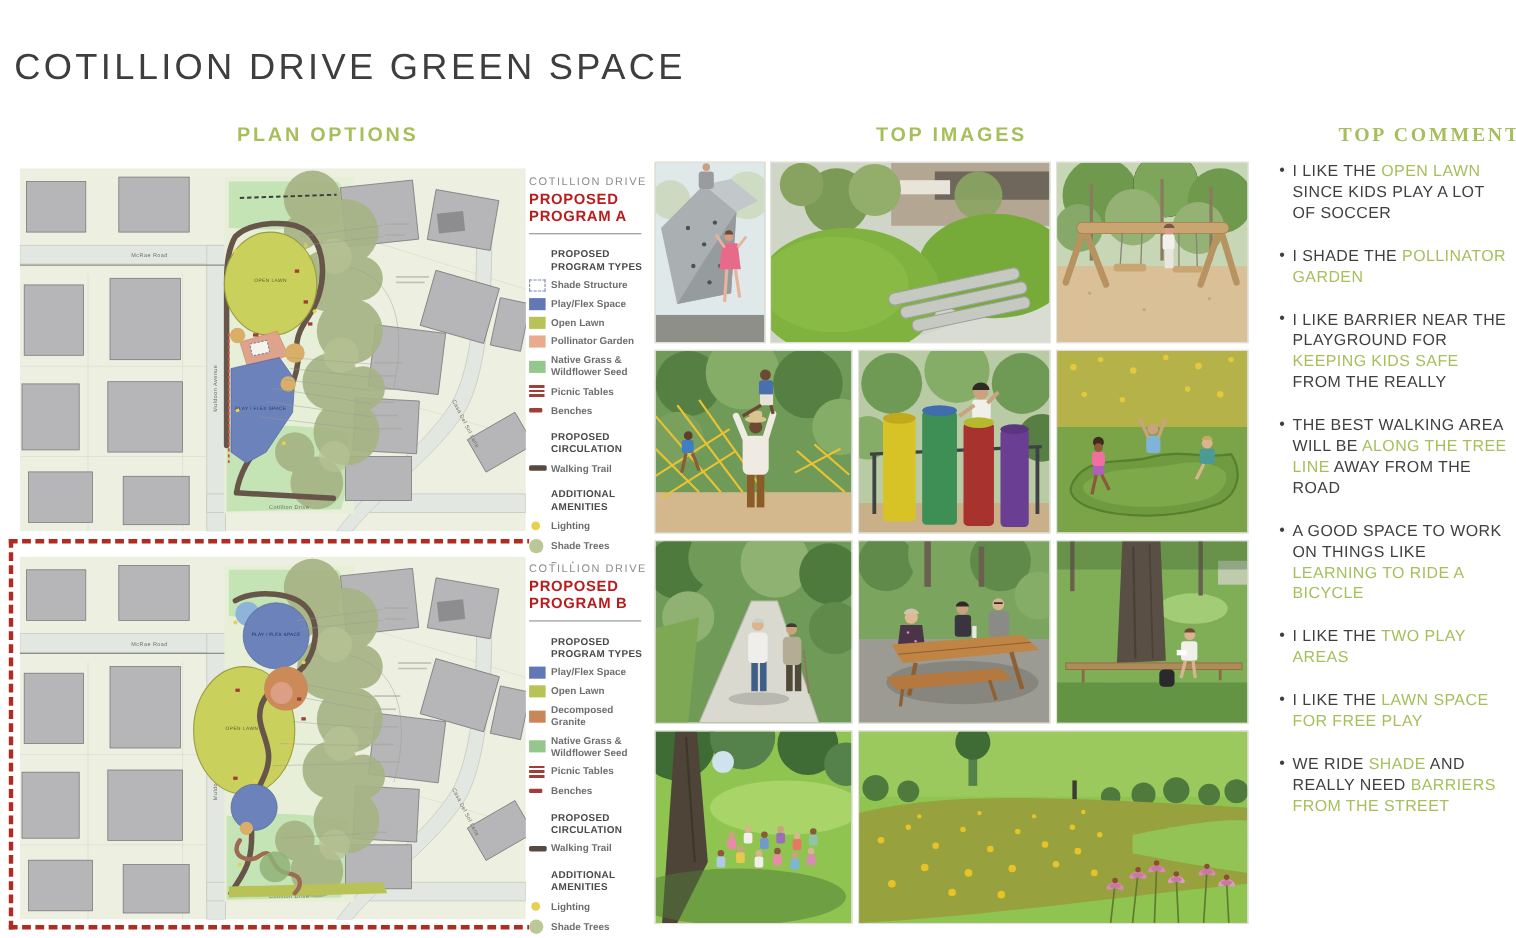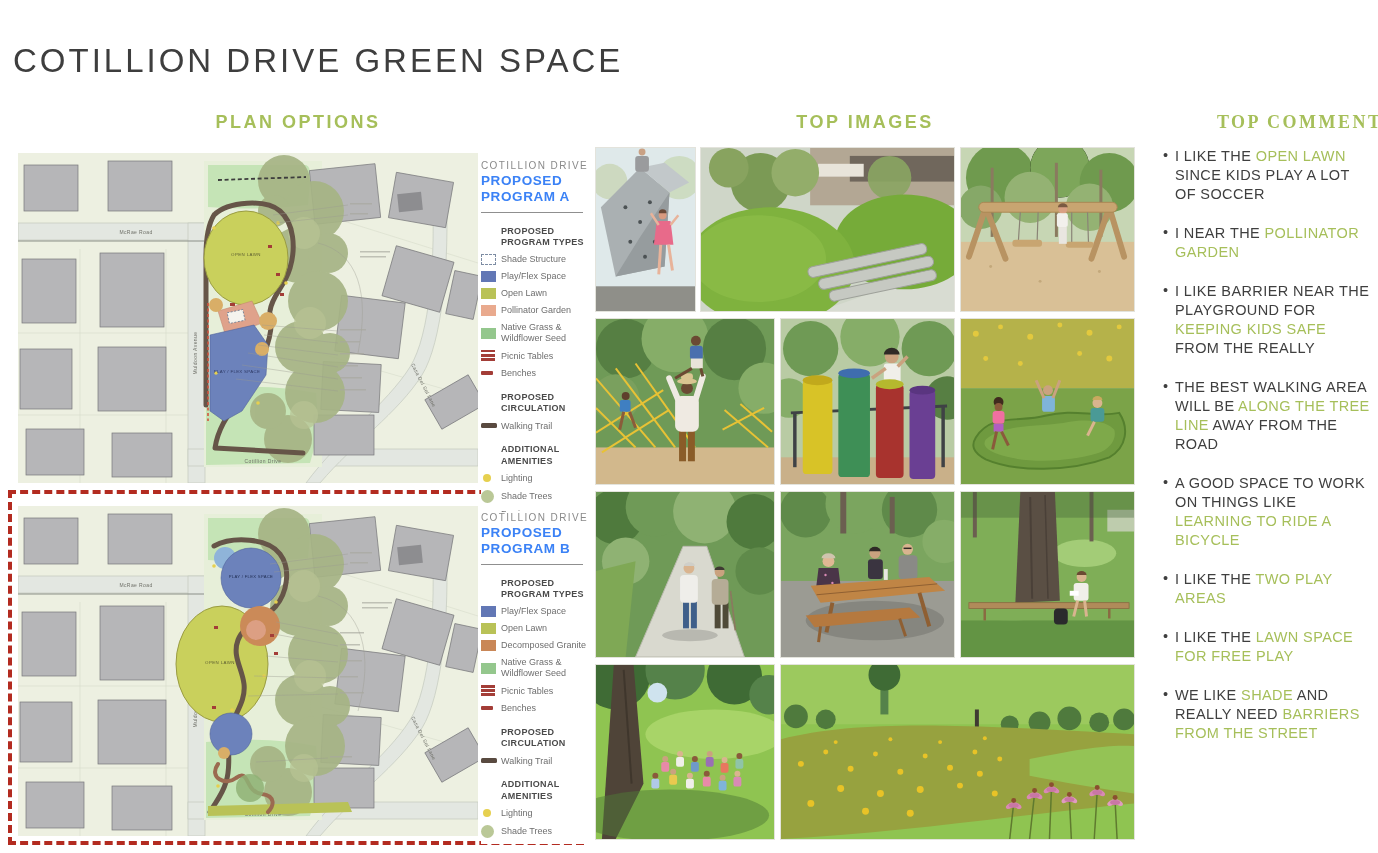--- a/index.html
+++ b/index.html
@@ -11,24 +11,24 @@
   #head-plans{left:18px;width:560px;}
   #head-images{left:595px;width:540px;}
   #head-comments{left:1198px;width:216px;font-family:Liberation Serif, serif;}
 
   .map-panel{position:absolute;}
   .map-panel svg{display:block;}
   .sel-outline{position:absolute;left:8px;top:490px;width:576px;height:355px;border:4px dashed #b32b20;box-sizing:border-box;}
 
   .legend{position:absolute;width:108px;font-size:9px;color:#6e6e6e;background:#fff;}
   .legend-sub{font-size:10px;letter-spacing:1.4px;color:#8a8a8a;}
-  .legend-title{font-size:13.5px;font-weight:700;color:#3b82f6;letter-spacing:.6px;line-height:1.18;margin-top:2px;width:95px;}
+  .legend-title{font-size:13.5px;font-weight:700;color:#b91c1c;letter-spacing:.6px;line-height:1.18;margin-top:2px;width:95px;}
   .legend-rule{border:none;border-top:1px solid #8f8f8f;margin:7px 0 0;width:102px;}
   .legend-heading{font-weight:700;color:#4a4a4a;font-size:9px;letter-spacing:.3px;margin:13px 0 6px 20px;line-height:1.25;width:84px;}
-  .legend-row{display:flex;align-items:center;margin:0 0 6px 0;min-height:11px;}
+  .legend-row{display:flex;align-items:center;margin:0 0 6px 0;min-height:11px;font-weight:bold;}
   .legend-swcell{flex:0 0 20px;display:flex;align-items:center;}
   .legend-label{line-height:1.2;}
   .sw{display:inline-block;}
   .sw-rect{width:15px;height:11px;}
   .sw-dashed{width:13px;height:9px;background:#fff;border:1.5px dashed #7d8ca3;}
   .sw-picnic{width:14px;height:12px;}
   .sw-bench{width:12px;height:4px;border-radius:1px;}
   .sw-trail{width:16px;height:5px;border-radius:1.5px;}
   .sw-dot{width:8px;height:8px;border-radius:50%;margin-left:2px;}
   .sw-tree{width:13px;height:13px;border-radius:50%;}
@@ -784,22 +784,22 @@
               <ellipse cx="0" cy="4" rx="5" ry="2.5" fill="#c977a5"></ellipse>
               <circle cx="0" cy="-1" r="2.5" fill="#8a4f2f"></circle>
             </g>
         </g>
       </svg>
     </div>
   </div>
 
   <div class="comments-panel">
       <div class="comment"><span class="bullet">•</span><span>I LIKE THE </span><span class="hl">OPEN LAWN</span><span> SINCE KIDS PLAY A LOT OF SOCCER</span></div>
-      <div class="comment"><span class="bullet">•</span><span>I NEAR THE </span><span class="hl">POLLINATOR GARDEN</span></div>
+      <div class="comment"><span class="bullet">•</span><span>I SHADE THE </span><span class="hl">POLLINATOR GARDEN</span></div>
       <div class="comment"><span class="bullet">•</span><span>I LIKE BARRIER NEAR THE PLAYGROUND FOR </span><span class="hl">KEEPING KIDS SAFE</span><span> FROM THE REALLY</span></div>
       <div class="comment"><span class="bullet">•</span><span>THE BEST WALKING AREA WILL BE </span><span class="hl">ALONG THE TREE LINE</span><span> AWAY FROM THE ROAD</span></div>
       <div class="comment"><span class="bullet">•</span><span>A GOOD SPACE TO WORK ON THINGS LIKE </span><span class="hl">LEARNING TO RIDE A BICYCLE</span></div>
       <div class="comment"><span class="bullet">•</span><span>I LIKE THE </span><span class="hl">TWO PLAY AREAS</span></div>
       <div class="comment"><span class="bullet">•</span><span>I LIKE THE </span><span class="hl">LAWN SPACE FOR FREE PLAY</span></div>
-      <div class="comment"><span class="bullet">•</span><span>WE LIKE </span><span class="hl">SHADE</span><span> AND REALLY NEED </span><span class="hl">BARRIERS FROM THE STREET</span></div>
+      <div class="comment"><span class="bullet">•</span><span>WE RIDE </span><span class="hl">SHADE</span><span> AND REALLY NEED </span><span class="hl">BARRIERS FROM THE STREET</span></div>
     </div>
 
 </div>
 
 </body></html>

